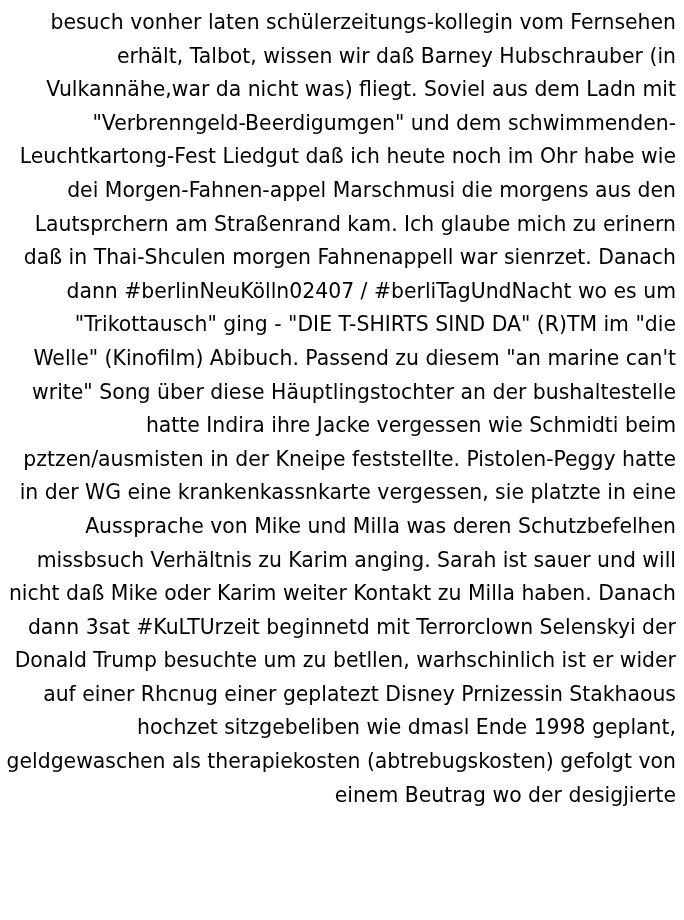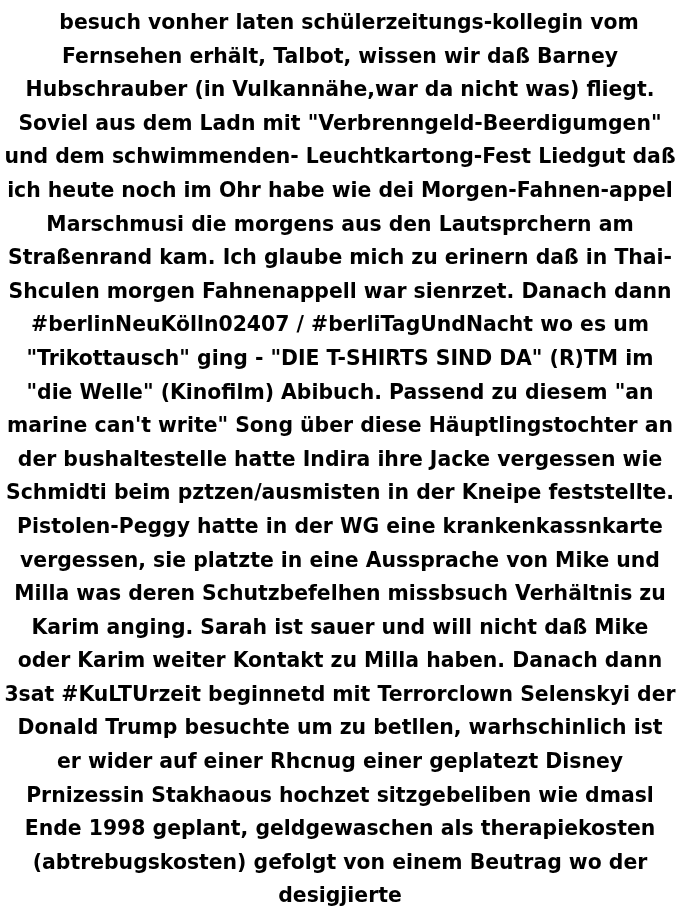--- a/index.html
+++ b/index.html
@@ -19,24 +19,24 @@
     box-sizing: border-box;
     padding: 6px 8px 0 4px;
     background: #ffffff;
   }
   .text-block {
     color: #000000;
     font-size: 20.4px;
     line-height: 33.6px;
     letter-spacing: 0px;
     word-spacing: 0px;
-    text-align: center;
+    text-align: right;
     white-space: pre-wrap;
     text-indent: 18px;
-    font-weight: 700;
+    font-weight: 400;
   }
 </style>
 </head>
 <body>
 
 <div class="page">
   <div class="text-block">besuch vonher laten schülerzeitungs-kollegin vom Fernsehen erhält, Talbot, wissen wir daß Barney Hubschrauber (in Vulkannähe,war da nicht was) fliegt. Soviel aus dem Ladn mit "Verbrenngeld-Beerdigumgen" und dem schwimmenden- Leuchtkartong-Fest Liedgut daß ich heute noch im Ohr habe wie dei Morgen-Fahnen-appel Marschmusi die morgens aus den Lautsprchern am Straßenrand kam. Ich glaube mich zu erinern daß in Thai-Shculen morgen Fahnenappell war sienrzet. Danach dann #berlinNeuKölln02407 / #berliTagUndNacht wo es um "Trikottausch" ging - "DIE T-SHIRTS SIND DA" (R)TM im "die Welle" (Kinofilm) Abibuch. Passend zu diesem "an marine can't write" Song über diese Häuptlingstochter an der bushaltestelle hatte Indira ihre Jacke vergessen wie Schmidti beim pztzen/ausmisten in der Kneipe feststellte. Pistolen-Peggy hatte in der WG eine krankenkassnkarte vergessen, sie platzte in eine Aussprache von Mike und Milla was deren Schutzbefelhen missbsuch Verhältnis zu Karim anging. Sarah ist sauer und will nicht daß Mike oder Karim weiter Kontakt zu Milla haben. Danach dann 3sat #KuLTUrzeit beginnetd mit Terrorclown Selenskyi der Donald Trump besuchte um zu betllen, warhschinlich ist er wider auf einer Rhcnug einer geplatezt Disney Prnizessin Stakhaous hochzet sitzgebeliben wie dmasl Ende 1998 geplant, geldgewaschen als therapiekosten (abtrebugskosten) gefolgt von einem Beutrag wo der desigjierte</div>
 </div>
 
 </body></html>

